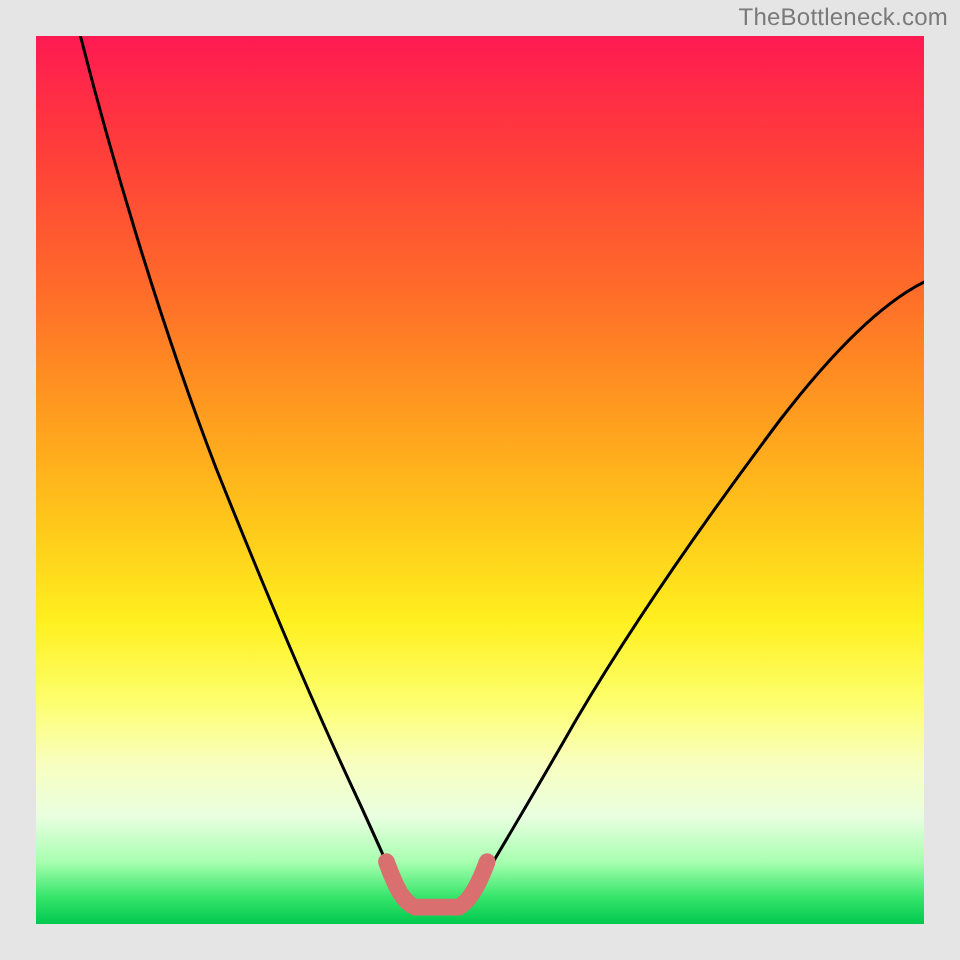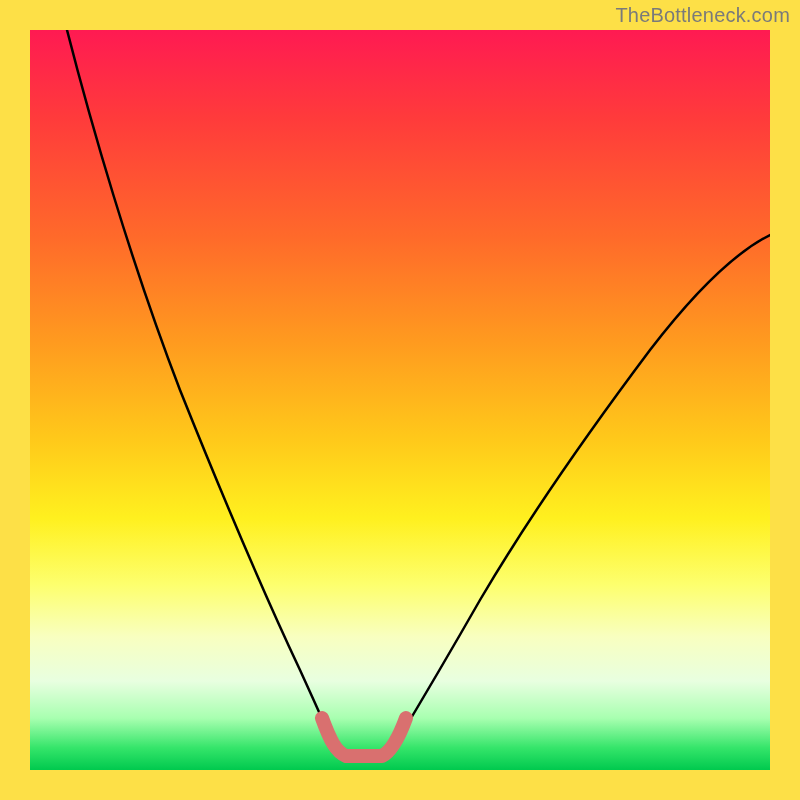--- a/index.html
+++ b/index.html
@@ -10,21 +10,21 @@
     background: #000;
     overflow: hidden;
     font-family: Arial, Helvetica, sans-serif;
   }
   .frame {
     position: absolute;
     top: 0;
     left: 0;
     width: 800px;
     height: 800px;
-    background: #fde047;
+    background: #e5e5e5;
   }
   .plot-area {
     position: absolute;
     top: 30px;
     left: 30px;
     width: 740px;
     height: 740px;
     overflow: hidden;
   }
   .gradient-bg {

